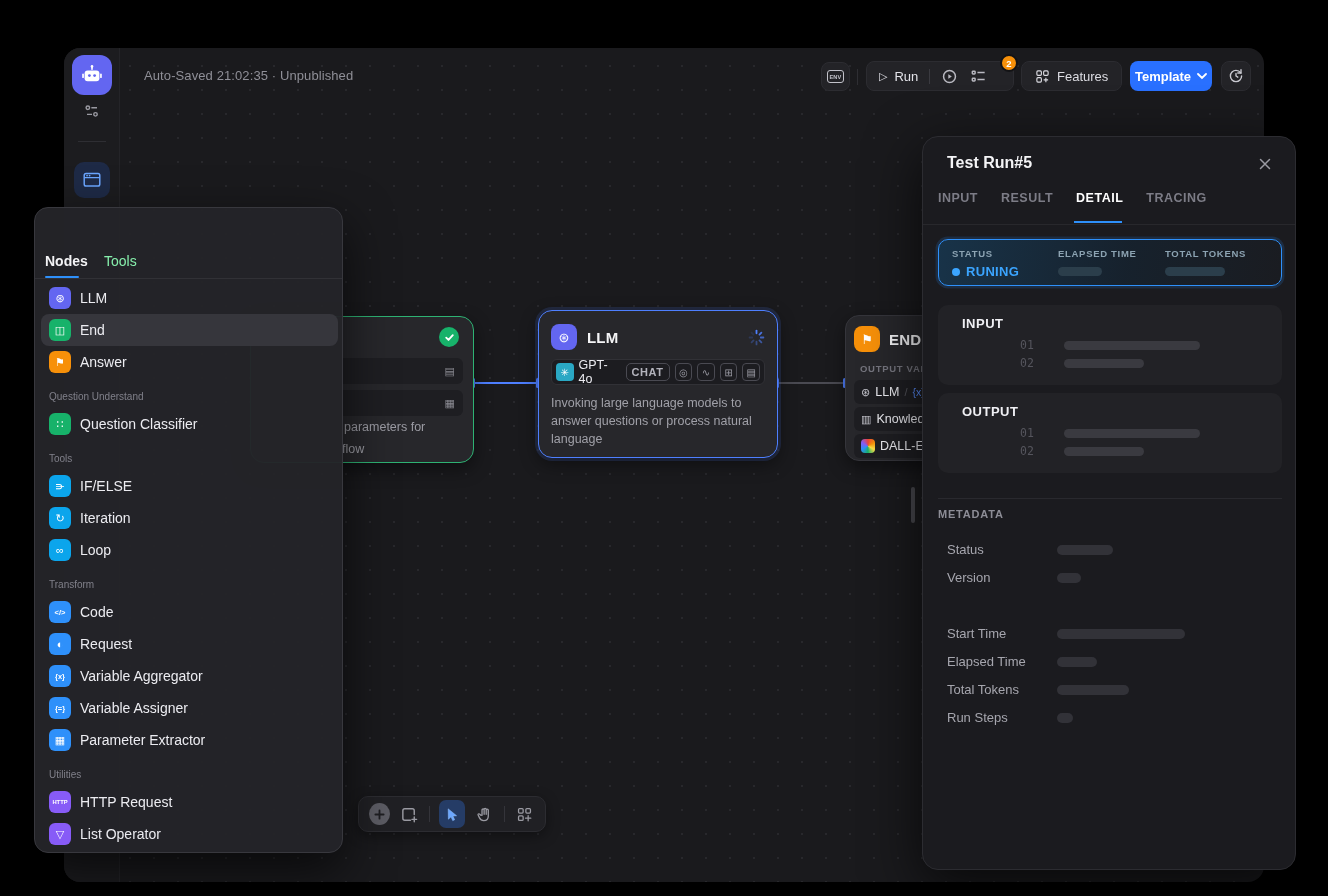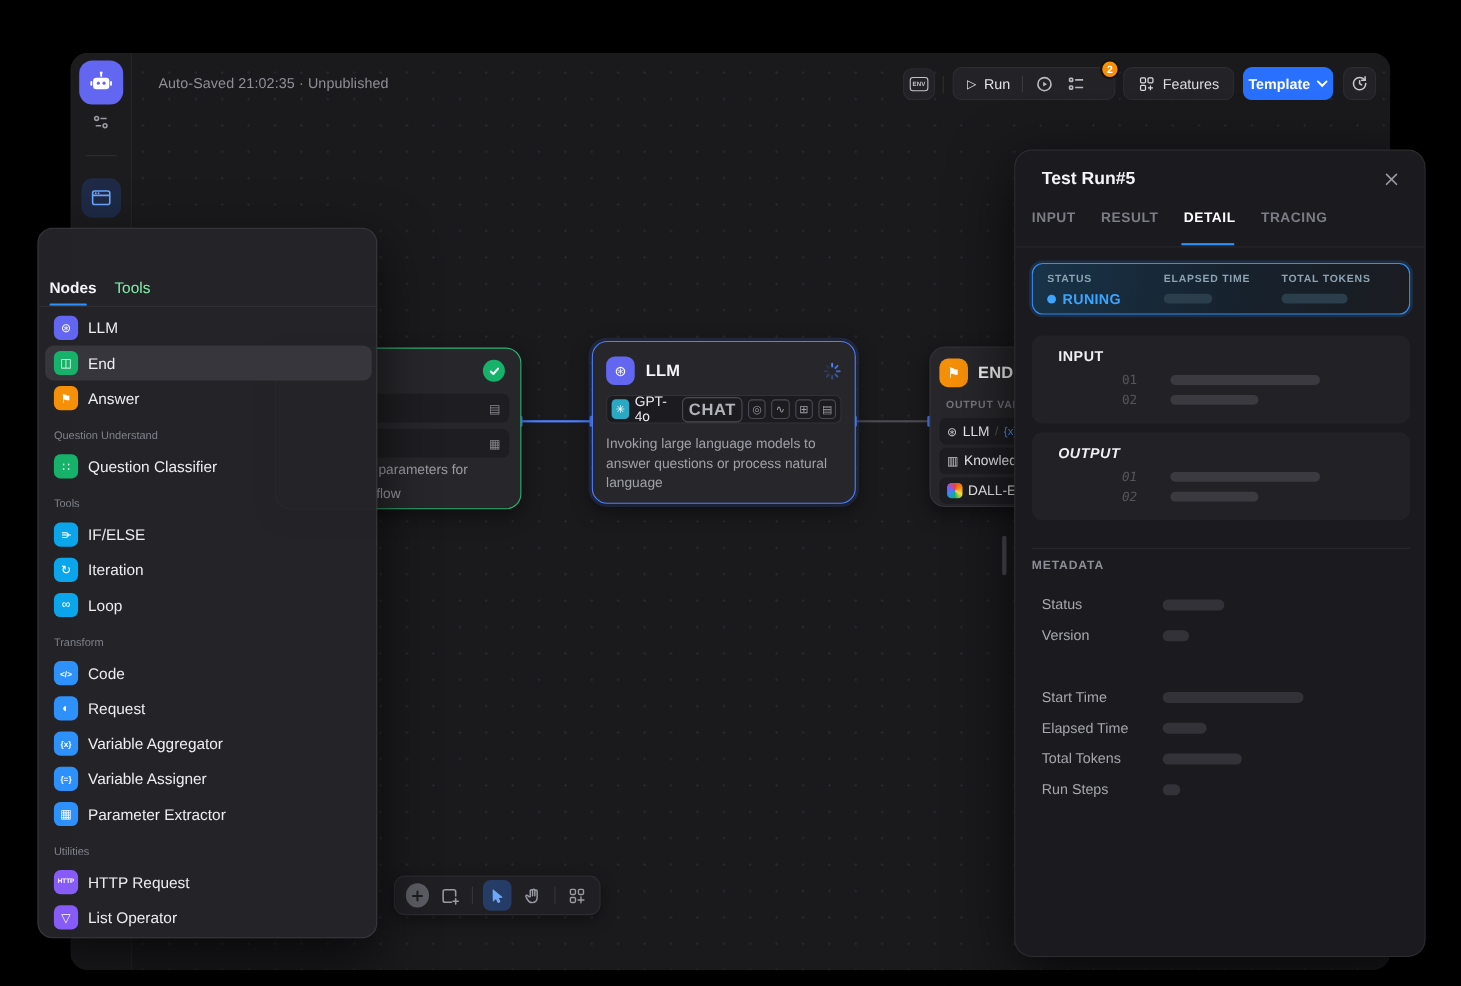--- a/index.html
+++ b/index.html
@@ -66,21 +66,21 @@
   
   .llm-node { left:538px; top:310px; width:240px; height:148px; border:1.5px solid #4e7fff;
     box-shadow:0 0 0 3px rgba(78,127,255,.15), 0 6px 18px rgba(0,0,0,.45); }
   .llm-inner { padding:13px 12px; }
   .model-row { margin-top:9px; height:26px; background:#1c1c20; border:1px solid #313136;
     border-radius:6px; display:flex; align-items:center; padding:0 4px; gap:5px; }
   .openai-ico { width:18px; height:18px; border-radius:4px; background:#2aa8c4; color:#fff;
     font-size:10px; display:flex; align-items:center; justify-content:center; }
   .model-name { font-size:12.5px; color:#ececf1; }
   .chat-pill { margin-left:auto; border:1px solid #4a4a52; border-radius:5px; color:#b3b3bc;
-    font-size:15px; letter-spacing:.6px; padding:2px 5px; font-weight:bold; }
+    font-size:11px; letter-spacing:.6px; padding:2px 5px; font-weight:bold; }
   .mbadge { width:18px; height:18px; border:1px solid #4a4a52; border-radius:4px; color:#9e9ea7;
     font-size:10px; display:flex; align-items:center; justify-content:center; }
   .llm-desc { margin-top:10px; font-size:12.5px; line-height:1.42; color:#a0a0a8; width:214px; }
   .spinner { margin-left:auto; width:17px; height:17px; animation:spin .8s steps(8,end) infinite; }
   @keyframes spin { to { transform:rotate(360deg); } }
 
   
   .end-node { left:845px; top:315px; width:170px; height:146px; border:1px solid #35353b; }
   .end-inner { padding:10px 8px 0 8px; }
   .out-label { font-size:9.5px; letter-spacing:.7px; color:#75757e; font-weight:bold;
@@ -526,21 +526,21 @@
     <div class="io-row" style="top:33px;">
       <span class="io-num">01</span>
       <span class="skel skel-io" style="width:136px;"></span>
     </div>
     <div class="io-row" style="top:51px;">
       <span class="io-num">02</span>
       <span class="skel skel-io" style="width:80px;"></span>
     </div>
   </div>
 
-  <div class="io-card" style="top:256px;font-style:italic;">
+  <div class="io-card" style="top:256px;">
     <div class="io-title">OUTPUT</div>
     <div class="io-row" style="top:33px;">
       <span class="io-num">01</span>
       <span class="skel skel-io" style="width:136px;"></span>
     </div>
     <div class="io-row" style="top:51px;">
       <span class="io-num">02</span>
       <span class="skel skel-io" style="width:80px;"></span>
     </div>
   </div>

